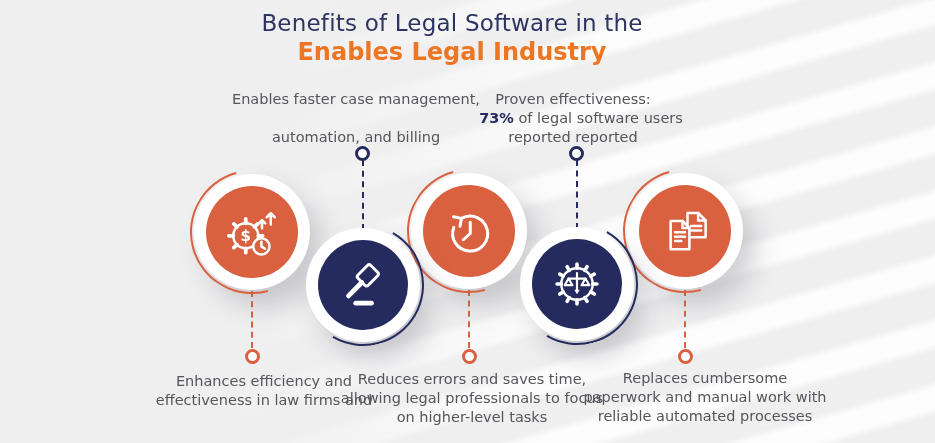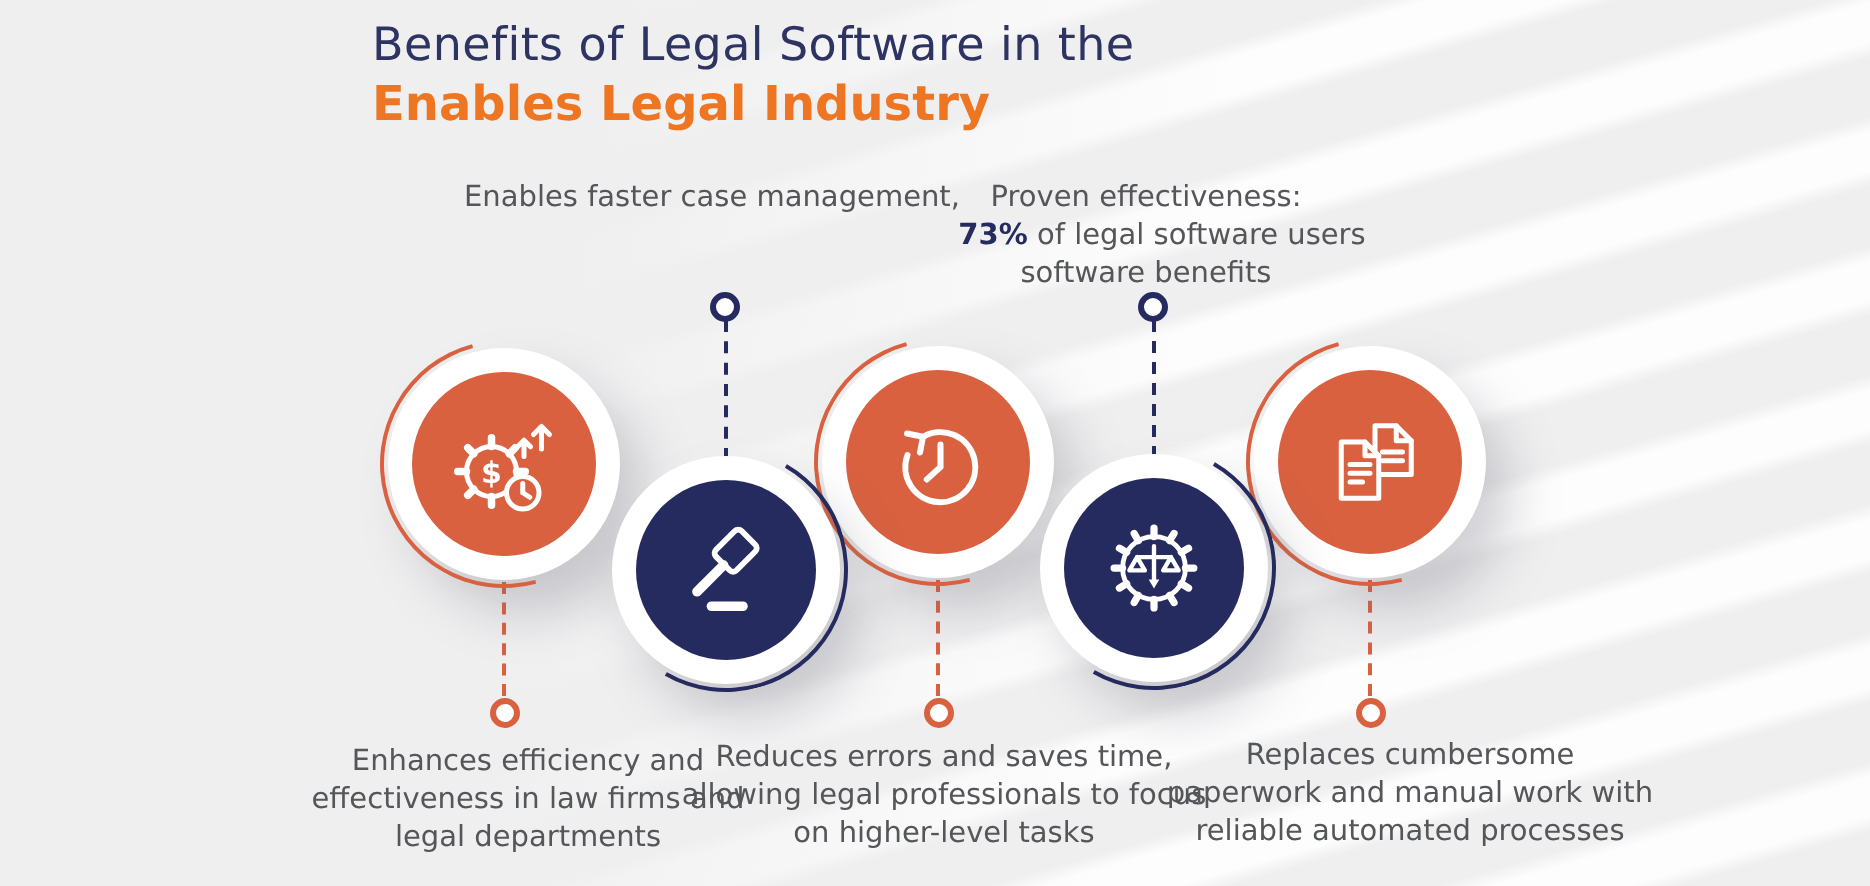--- a/index.html
+++ b/index.html
@@ -11,21 +11,21 @@
   .stage{
     position:relative;width:935px;height:443px;overflow:hidden;
     background-color:var(--bg);
     background-image:repeating-linear-gradient(-16deg,
       rgba(255,255,255,0) 0px, rgba(255,255,255,0) 26px,
       rgba(255,255,255,.9) 34px, rgba(255,255,255,.9) 52px,
       rgba(255,255,255,0) 60px, rgba(255,255,255,0) 62px);
   }
   .left-fade{position:absolute;inset:0;z-index:0;
     background:linear-gradient(100deg, var(--bg) 0%, var(--bg) 30%, rgba(239,239,240,0) 62%);}
-  .title{position:absolute;left:186px;top:10px;width:560px;z-index:2;}
+  .title{position:absolute;left:172px;top:10px;width:560px;text-align:center;z-index:2;}
   .title-line1{font-size:23px;font-weight:500;color:var(--title-navy);letter-spacing:.2px;}
   .title-line2{font-size:24px;font-weight:800;color:var(--title-orange);margin-top:2px;}
   .note{position:absolute;z-index:2;text-align:center;color:var(--text-gray);
     font-size:14.5px;line-height:1.3;font-weight:500;}
   .stat{font-weight:800;color:var(--navy);margin-left:16px;}
   .dash-v{position:absolute;width:0;z-index:1;}
   .dash-navy{border-left:2px dashed var(--navy);}
   .dash-orange{border-left:2px dashed var(--orange);}
   .node-ring{position:absolute;width:9px;height:9px;border-radius:50%;background:#fff;z-index:1;}
   .ring-navy{border:3px solid var(--navy);}
@@ -51,25 +51,26 @@
   <div class="left-fade"></div>
 
   <div class="title">
     <div class="title-line1">Benefits of Legal Software in the</div>
     <div class="title-line2">Enables Legal Industry</div>
   </div>
 
   <div class="note" style="left:206px;top:90px;width:300px;text-align:center;">
     <span>Enables faster case management,</span><br>
     <br>
+    <span>automation, and billing</span>
   </div>
   <div class="note" style="left:423px;top:90px;width:300px;">
     <span>Proven effectiveness:</span><br>
     <span class="stat">73%</span><span> of legal software users</span><br>
-    <span>software benefits</span>
+    <span>reported reported</span>
   </div>
 
   <span class="node-ring ring-navy" style="left:355px;top:146px;"></span>
   <div class="dash-v dash-navy" style="left:362px;top:160px;height:70px;"></div>
   <span class="node-ring ring-navy" style="left:569px;top:146px;"></span>
   <div class="dash-v dash-navy" style="left:576px;top:160px;height:69px;"></div>
 
   <div class="step-orange">
     <div class="circle-outer" style="left:194px;top:174px;">
       <div class="circle-inner">
@@ -142,21 +143,20 @@
   <div class="dash-v dash-orange" style="left:251px;top:291px;height:57px;"></div>
   <span class="node-ring ring-orange" style="left:245px;top:349px;"></span>
   <div class="dash-v dash-orange" style="left:468px;top:290px;height:58px;"></div>
   <span class="node-ring ring-orange" style="left:462px;top:349px;"></span>
   <div class="dash-v dash-orange" style="left:684px;top:290px;height:58px;"></div>
   <span class="node-ring ring-orange" style="left:678px;top:349px;"></span>
 
   <div class="note" style="left:114px;top:372px;width:300px;">
     <span>Enhances efficiency and</span><br>
     <span>effectiveness in law firms and</span><br>
-    <span>legal departments</span>
   </div>
   <div class="note" style="left:545px;top:369px;width:320px;">
     <span>Replaces cumbersome</span><br>
     <span>paperwork and manual work with</span><br>
     <span>reliable automated processes</span>
   </div>
   <div class="note" style="left:312px;top:370px;width:320px;">
     <span>Reduces errors and saves time,</span><br>
     <span>allowing legal professionals to focus</span><br>
     <span>on higher-level tasks</span>

